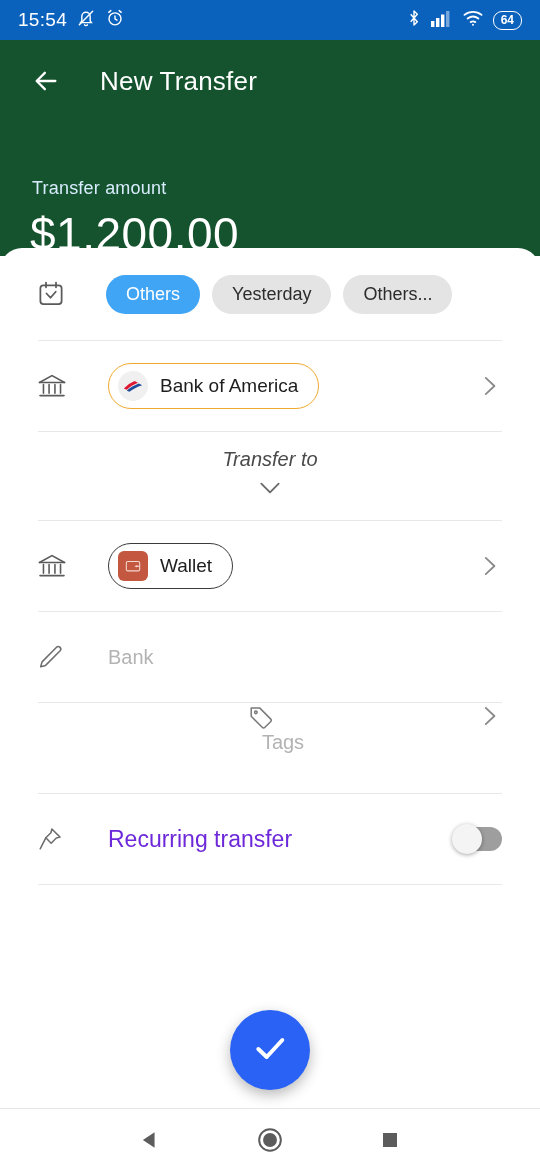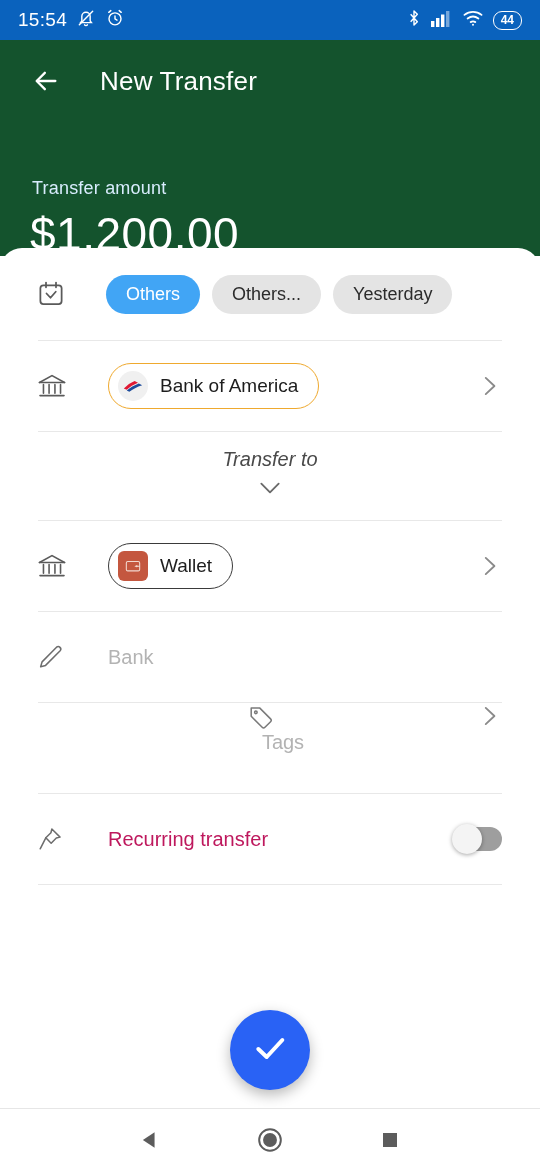--- a/index.html
+++ b/index.html
@@ -81,21 +81,21 @@
     display:flex; align-items:center; justify-content:center;
   }
   .chevron { position:absolute; right:38px; display:flex; align-items:center; cursor:pointer; }
 
   .transfer-to {
     text-align:center; color:#4a4a4a; font-size:20px; padding-top:16px;
   }
   .transfer-caret { display:flex; justify-content:center; padding-top:8px; cursor:pointer; }
 
   .placeholder { font-size:20px; color:#b3b3b3; margin-left:26px; }
-  .field-label { font-size:20px; color:#be185d; margin-left:26px; }
+  .field-label { font-size:23px; color:#6d28d9; margin-left:26px; }
 
   .toggle {
     position:absolute; right:38px; width:48px; height:24px;
     background:#9e9e9e; border-radius:12px; cursor:pointer;
   }
   .toggle .knob {
     position:absolute; left:-2px; top:-3px; width:30px; height:30px;
     border-radius:50%; background:#f4f4f4; box-shadow:0 1px 4px rgba(0,0,0,.35);
   }
 
@@ -153,21 +153,21 @@
         </svg>
       </span>
       <span>
         <svg width="22" height="18" viewBox="0 0 24 20" fill="none" stroke="#ffffff" stroke-width="2" stroke-linecap="round">
           <path d="M2.5 6.5a15 15 0 0 1 19 0"></path>
           <path d="M6 10.6a10 10 0 0 1 12 0"></path>
           <path d="M9.4 14.6a5 5 0 0 1 5.2 0"></path>
           <circle cx="12" cy="17.6" r="1.1" fill="#ffffff" stroke="none"></circle>
         </svg>
       </span>
-      <span class="battery">44</span>
+      <span class="battery">64</span>
     </div>
   </div>
 
   <div class="header">
     <div class="header-top">
       <div class="back-btn">
         <svg width="28" height="28" viewBox="0 0 24 24" fill="none" stroke="#ffffff" stroke-width="2" stroke-linecap="round" stroke-linejoin="round">
           <line x1="20" y1="12" x2="4.5" y2="12"></line>
           <polyline points="11,5 4,12 11,19"></polyline>
         </svg>
@@ -184,22 +184,22 @@
       <div class="row-icon">
         <svg width="30" height="30" viewBox="0 0 24 24" fill="none" stroke="#5a5a5a" stroke-width="1.4" stroke-linecap="round" stroke-linejoin="round">
           <rect x="3.5" y="5" width="17" height="15" rx="2.4"></rect>
           <line x1="8" y1="2.8" x2="8" y2="6.6"></line>
           <line x1="16" y1="2.8" x2="16" y2="6.6"></line>
           <polyline points="8.4,11.6 11.6,15 15.8,10.2"></polyline>
         </svg>
       </div>
       <div class="chips">
         <div class="chip active">Others</div>
+        <div class="chip">Yesterday</div>
         <div class="chip">Others...</div>
-        <div class="chip">Yesterday</div>
       </div>
     </div>
     <div class="divider"></div>
 
     <div class="row" style="height:90px;align-items:center;">
       <div class="row-icon">
         <svg width="32" height="32" viewBox="0 0 24 24" fill="none" stroke="#5a5a5a" stroke-width="1.2" stroke-linecap="round">
           <polyline points="2.6,9.4 12,4.2 21.4,9.4"></polyline>
           <line x1="2.6" y1="9.4" x2="21.4" y2="9.4"></line>
           <line x1="5.6" y1="11" x2="5.6" y2="17.4"></line>

